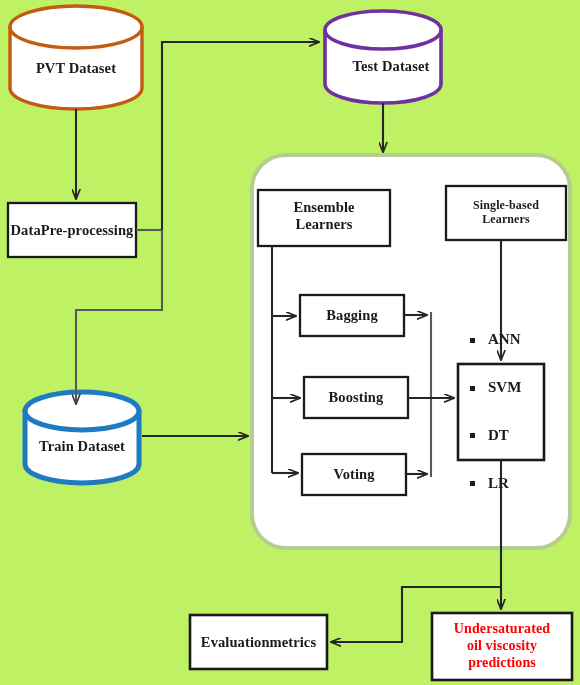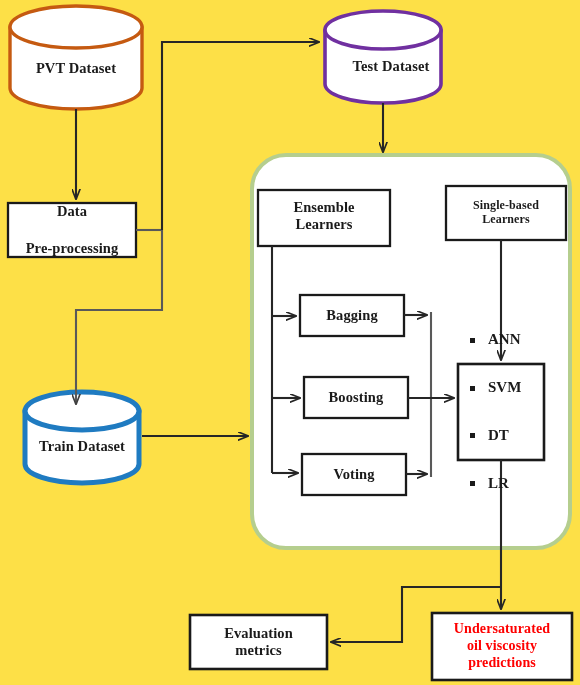--- a/index.html
+++ b/index.html
@@ -8,21 +8,21 @@
     padding: 0;
     background: #ffffff;
   }
   body {
     font-family: "Liberation Serif", "DejaVu Serif", serif;
   }
   #diagram-root {
     position: relative;
     width: 580px;
     height: 685px;
-    background: #fde047;
+    background: #bef264;
     overflow: hidden;
   }
   .layer {
     position: absolute;
     left: 0;
     top: 0;
     width: 580px;
     height: 685px;
   }
   #svg-layer { z-index: 1; }
@@ -154,21 +154,21 @@
   </svg>
 
   <div class="layer" id="label-layer">
 
     <div class="node-label cyl-label" style="left:10px; top:45px; width:132px; height:46px;">PVT Dataset</div>
 
     <div class="node-label cyl-label" style="left:325px; top:44px; width:132px; height:44px;">Test Dataset</div>
 
     <div class="node-label cyl-label" style="left:25px; top:424px; width:114px; height:44px;">Train Dataset</div>
 
-    <div class="node-label box-label" style="left:8px; top:203px; width:128px; height:54px; flex-direction:column;justify-content:space-between;">
+    <div class="node-label box-label" style="left:8px; top:203px; width:128px; height:54px; flex-direction:row;">
       <span>Data</span>
       <span>Pre-processing</span>
     </div>
 
     <div class="node-label box-label" style="left:258px; top:190px; width:132px; height:51px; flex-direction:column;">
       <span>Ensemble</span>
       <span>Learners</span>
     </div>
 
     <div class="node-label box-label-sm" style="left:446px; top:186px; width:120px; height:54px; flex-direction:column;">
@@ -194,21 +194,21 @@
       <div class="li">
         <span class="bullet"></span>
         <span>DT</span>
       </div>
       <div class="li">
         <span class="bullet"></span>
         <span>LR</span>
       </div>
     </div>
 
-    <div class="node-label box-label" style="left:190px; top:615px; width:137px; height:54px; flex-direction:column;">
+    <div class="node-label box-label" style="left:190px; top:615px; width:137px; height:54px; flex-direction:row;">
       <span>Evaluation</span>
       <span>metrics</span>
     </div>
 
     <div class="node-label red-label" style="left:432px; top:613px; width:140px; height:67px; flex-direction:column;">
       <span>Undersaturated</span>
       <span>oil viscosity</span>
       <span>predictions</span>
     </div>
 

